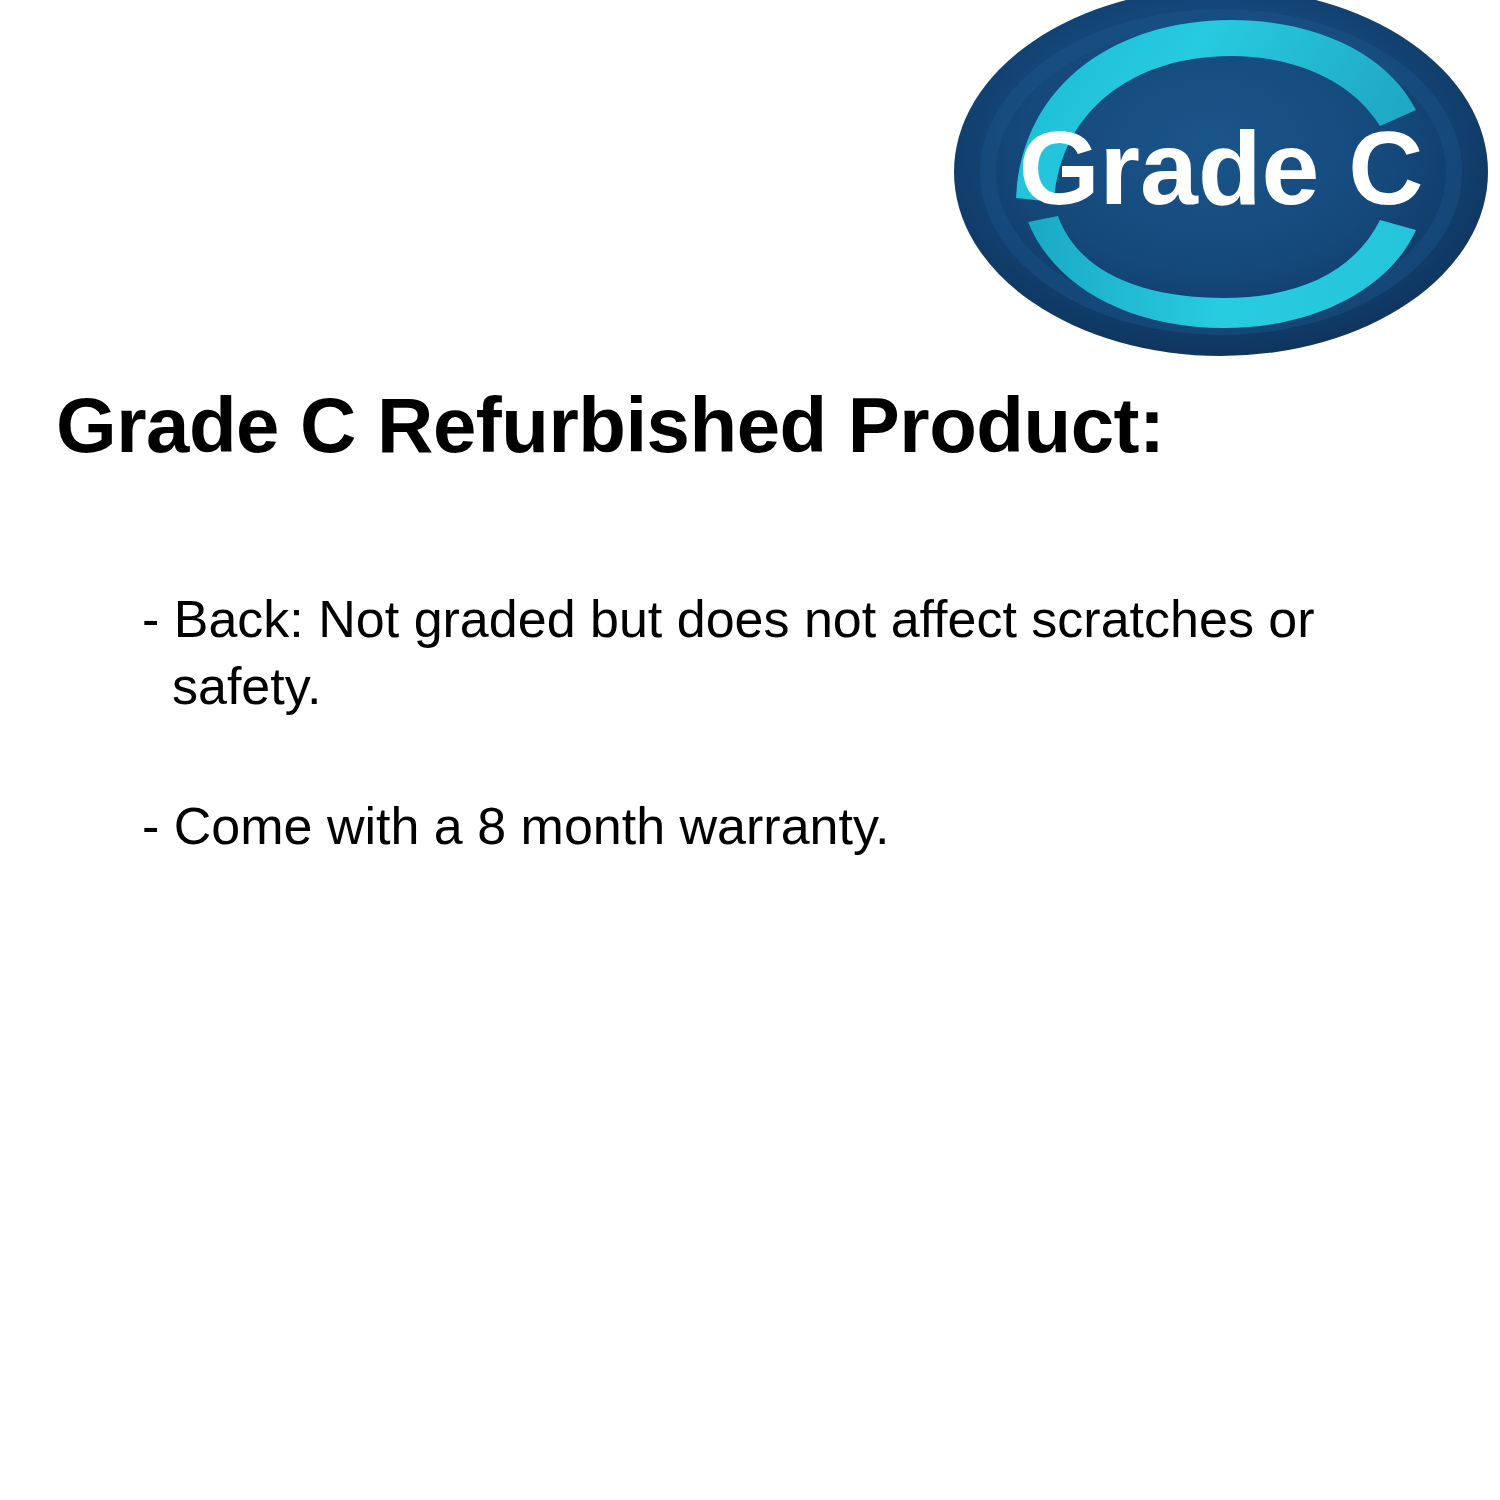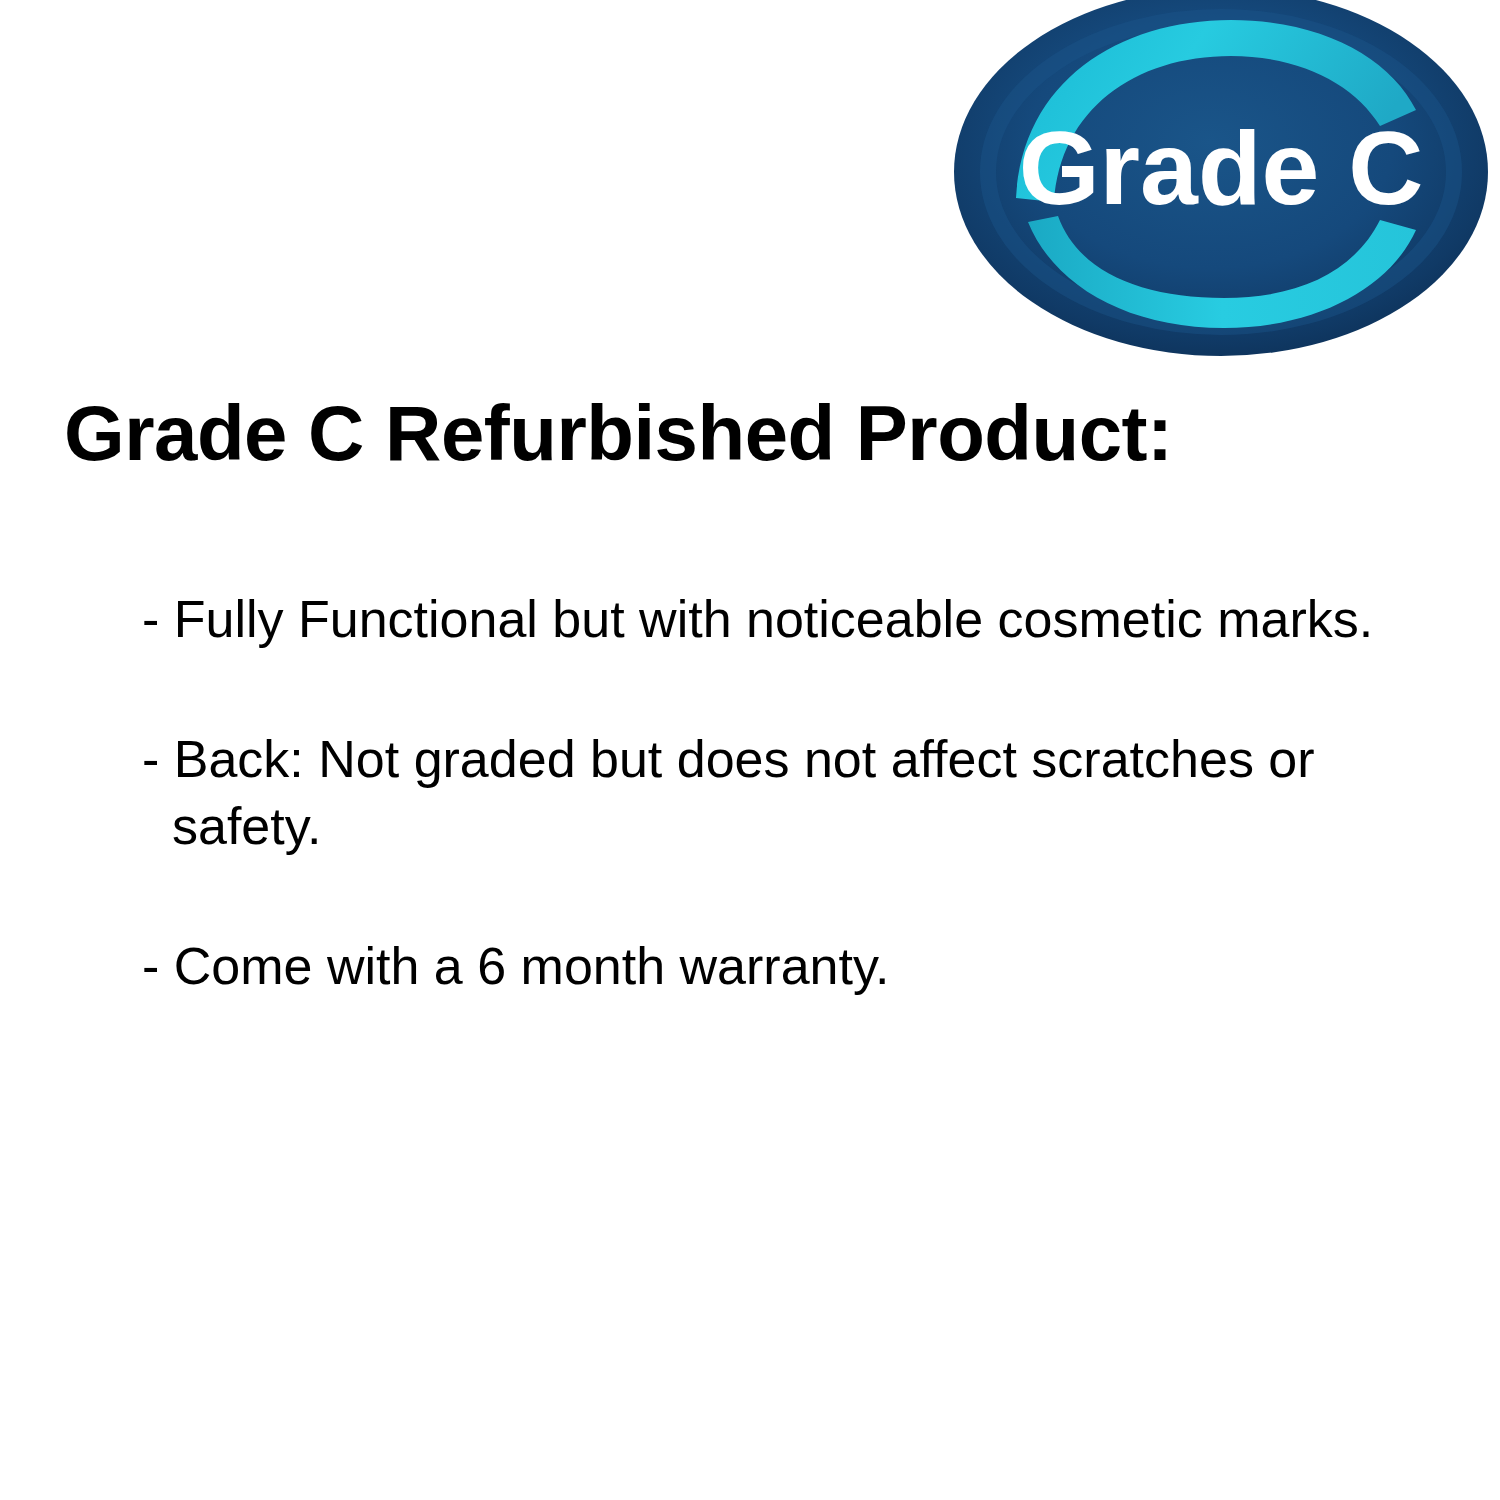--- a/index.html
+++ b/index.html
@@ -35,21 +35,21 @@
     display: block;
     width: 542px;
     height: 376px;
   }
 
   
   .page-title {
     position: absolute;
     left: 52px;
     top: 378px;
-    margin: 12px;
+    margin: 4px;
     font-family: "Liberation Sans", sans-serif;
     font-weight: bold;
     font-size: 78px;
     line-height: 86px;
     letter-spacing: -0.5px;
     color: #000000;
     white-space: nowrap;
   }
 
   
@@ -130,18 +130,17 @@
                  C 192 312, 128 286, 108 230 Z" fill="url(#cyanGradBot)"></path>
       </g>
 
       <text x="271" y="218" text-anchor="middle" font-family="Liberation Sans, sans-serif" font-size="104" font-weight="bold" fill="#FFFFFF">Grade C</text>
     </svg>
   </div>
 
   <h1 class="page-title">Grade C Refurbished Product:</h1>
 
   <ul class="bullet-list">
-    <li class="bullet-item">- Fully Functional but with noticeable cosmetic marks.</li>
     <li class="bullet-item">- Back: Not graded but does not affect scratches or safety.</li>
-    <li class="bullet-item">- Come with a 6 month warranty.</li>
+    <li class="bullet-item">- Come with a 8 month warranty.</li>
   </ul>
 
 </div>
 
 </body></html>

